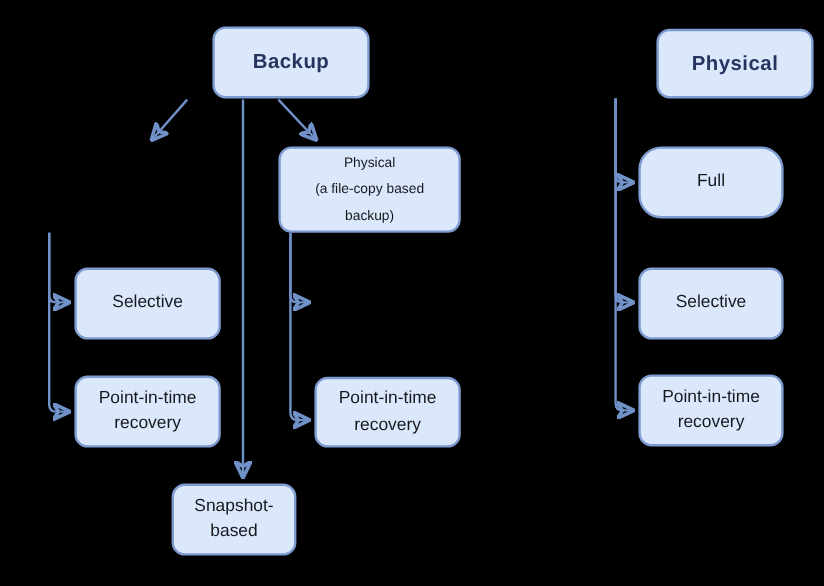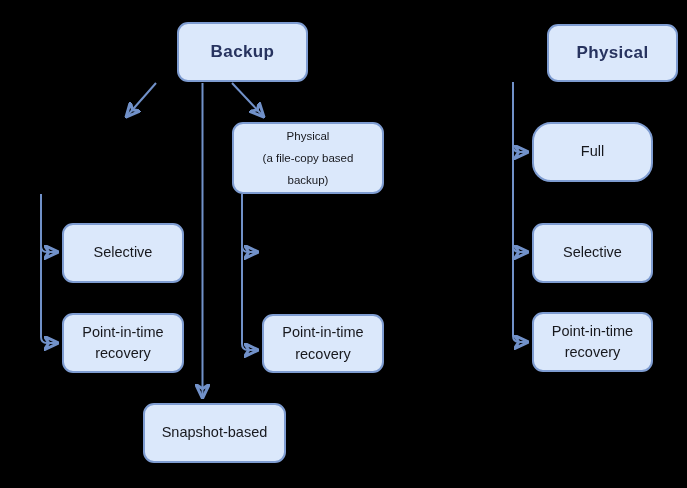--- a/index.html
+++ b/index.html
@@ -54,21 +54,21 @@
   }
   
   .n-backup{left:133px;top:22px;width:131px;height:60px;}
   .n-restore{left:503px;top:24px;width:131px;height:58px;}
   .n-logical{left:33px;top:122px;width:151px;height:72px;}
   .n-physical{left:232px;top:122px;width:152px;height:72px;}
   .n-selective-backup{left:62px;top:223px;width:122px;height:60px;}
   .n-pitr-backup{left:62px;top:313px;width:122px;height:60px;}
   .n-incremental{left:262px;top:223px;width:122px;height:60px;}
   .n-pitr-physical{left:262px;top:314px;width:122px;height:59px;}
-  .n-snapshot{left:143px;top:403px;width:143px;height:60px;}
+  .n-snapshot{left:143px;top:403px;width:104px;height:60px;}
   .n-full{left:532px;top:122px;width:121px;height:60px;border-radius:19px;}
   .n-selective-restore{left:532px;top:223px;width:121px;height:60px;}
   .n-pitr-restore{left:532px;top:312px;width:121px;height:60px;}
 </style>
 </head>
 <body>
 
 <div id="canvas">
 
   <svg id="edges" viewBox="0 0 687 488" xmlns="http://www.w3.org/2000/svg" aria-hidden="true">

